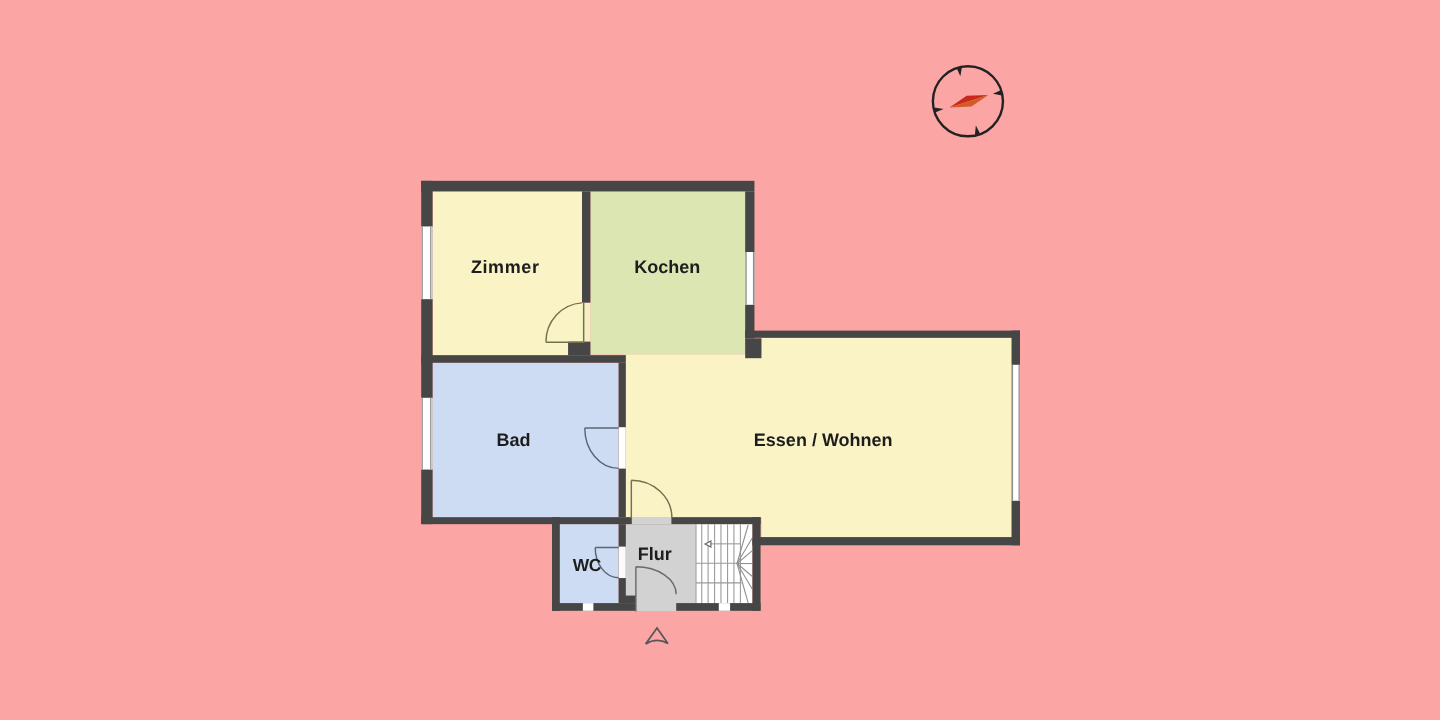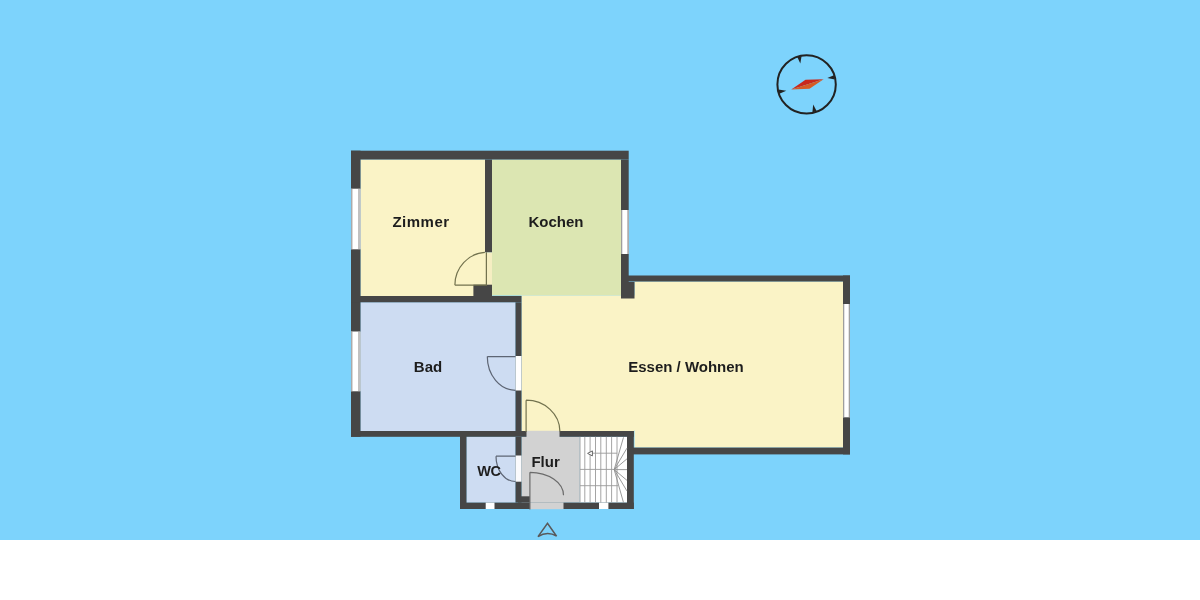--- a/index.html
+++ b/index.html
@@ -1,16 +1,16 @@
 <!DOCTYPE html>
 <html><head>
 <meta charset="utf-8">
 <style>
   html,body{margin:0;padding:0;background:#ffffff;}
-  .page{width:1200px;height:540px;position:relative;background:#7dd3fc;overflow:hidden;}
+  .page{width:1200px;height:600px;position:relative;background:#fca5a5;overflow:hidden;}
   text{font-family:"Liberation Sans",sans-serif;font-weight:bold;fill:#1d1d1d;}
 </style>
 </head>
 <body>
 <div class="page">
 <svg width="1200" height="600" viewBox="0 0 1200 600" xmlns="http://www.w3.org/2000/svg">
 
   <rect x="360.5" y="159.5" width="124.5" height="136.5" fill="#faf3c6"></rect>
 
   <rect x="485" y="252.2" width="7" height="33" fill="#f5eec2"></rect>

